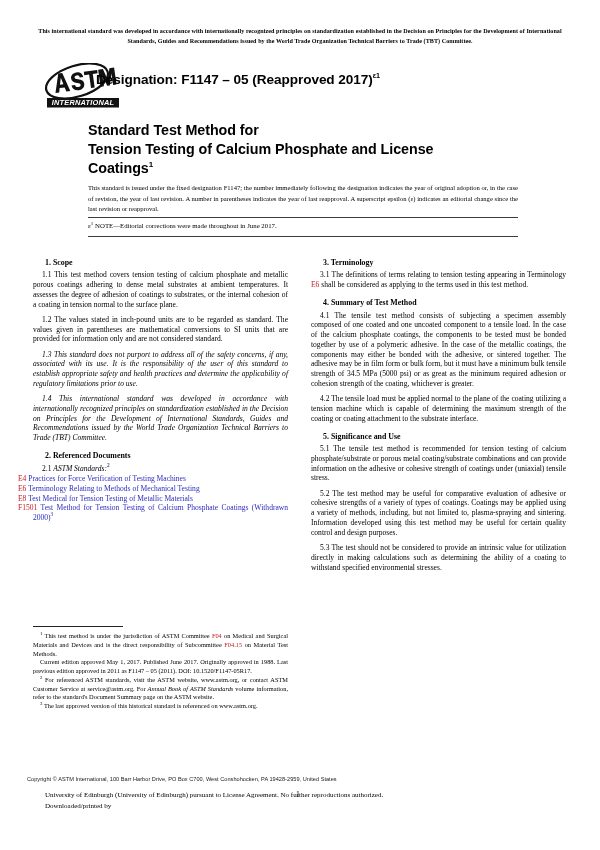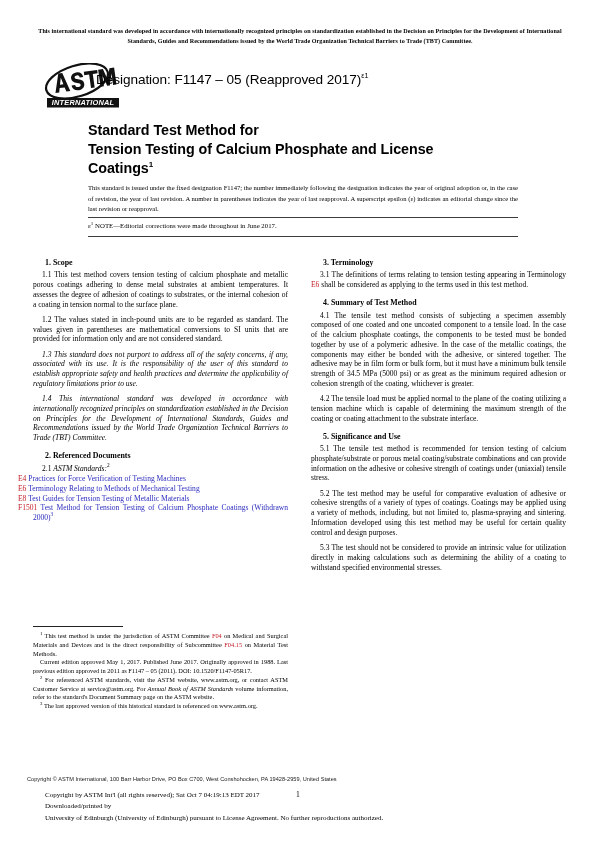--- a/index.html
+++ b/index.html
@@ -50,21 +50,21 @@
     width: 84px;
     height: 46px;
   }
   .astm-logo svg { display: block; }
   .designation-text {
     position: absolute;
     left: 55px;
     top: 9px;
     font-family: "Liberation Sans", "DejaVu Sans", sans-serif;
     font-size: 13.6px;
-    font-weight: normal;
+    font-weight: bold;
     letter-spacing: -0.005em;
     white-space: nowrap;
     padding-left: 8px;
   }
   .designation-text sup {
     font-size: 7.2px;
     vertical-align: super;
     line-height: 0;
   }
 
@@ -282,21 +282,21 @@
     <p class="para italic">1.3 This standard does not purport to address all of the safety concerns, if any, associated with its use. It is the responsibility of the user of this standard to establish appropriate safety and health practices and determine the applicability of regulatory limitations prior to use.</p>
     <p class="para italic">1.4 This international standard was developed in accordance with internationally recognized principles on standardization established in the Decision on Principles for the Development of International Standards, Guides and Recommendations issued by the World Trade Organization Technical Barriers to Trade (TBT) Committee.</p>
 
     <div class="sec-head spaced">2. Referenced Documents</div>
 
     <p class="sub-head"><span>2.1 </span><i>ASTM Standards:</i><sup>2</sup></p>
 
     <div class="ref-list">
       <p class="ref-item"><span class="ref-id">E4</span><span> Practices for Force Verification of Testing Machines</span></p>
       <p class="ref-item"><span class="ref-id">E6</span><span> Terminology Relating to Methods of Mechanical Testing</span></p>
-      <p class="ref-item"><span class="ref-id">E8</span><span> Test Guides for Tension Testing of Metallic Materials</span></p>
+      <p class="ref-item"><span class="ref-id">E8</span><span> Test Medical for Tension Testing of Metallic Materials</span></p>
       <p class="ref-item"><span class="ref-id">F1501</span><span> Test Method for Tension Testing of Calcium Phosphate Coatings (Withdrawn 2000)</span><sup>3</sup></p>
     </div>
   </div>
 
   <div class="col" id="col-right">
 
     <div class="sec-head">3. Terminology</div>
     <p class="para"><span>3.1 The definitions of terms relating to tension testing appearing in Terminology </span><span class="redlink">E6</span><span> shall be considered as applying to the terms used in this test method.</span></p>
 
     <div class="sec-head spaced">4. Summary of Test Method</div>
@@ -312,19 +312,18 @@
   <div class="fn-rule"></div>
   <div class="footnotes">
     <p><sup>1</sup><span> This test method is under the jurisdiction of ASTM Committee </span><span class="redlink">F04</span><span> on Medical and Surgical Materials and Devices and is the direct responsibility of Subcommittee </span><span class="redlink">F04.15</span><span> on Material Test Methods.</span></p>
     <p class="cont">Current edition approved May 1, 2017. Published June 2017. Originally approved in 1988. Last previous edition approved in 2011 as F1147 – 05 (2011). DOI: 10.1520/F1147-05R17.</p>
     <p><sup>2</sup><span> For referenced ASTM standards, visit the ASTM website, www.astm.org, or contact ASTM Customer Service at service@astm.org. For </span><i>Annual Book of ASTM Standards</i><span> volume information, refer to the standard's Document Summary page on the ASTM website.</span></p>
     <p><sup>3</sup><span> The last approved version of this historical standard is referenced on www.astm.org.</span></p>
   </div>
 
   <div class="copyright-line">Copyright © ASTM International, 100 Barr Harbor Drive, PO Box C700, West Conshohocken, PA 19428-2959, United States</div>
   <div class="license-block">
-    <div>Copyright by ASTM Int'l (all rights reserved); Sat Oct  7 04:19:13 EDT 2017</div>
+    <div>University of Edinburgh (University of Edinburgh) pursuant to License Agreement. No further reproductions authorized.</div>
     <div>Downloaded/printed by</div>
-    <div>University of Edinburgh (University of Edinburgh) pursuant to License Agreement. No further reproductions authorized.</div>
   </div>
   <div class="page-number">1</div>
 
 </div>
 
 </body></html>

